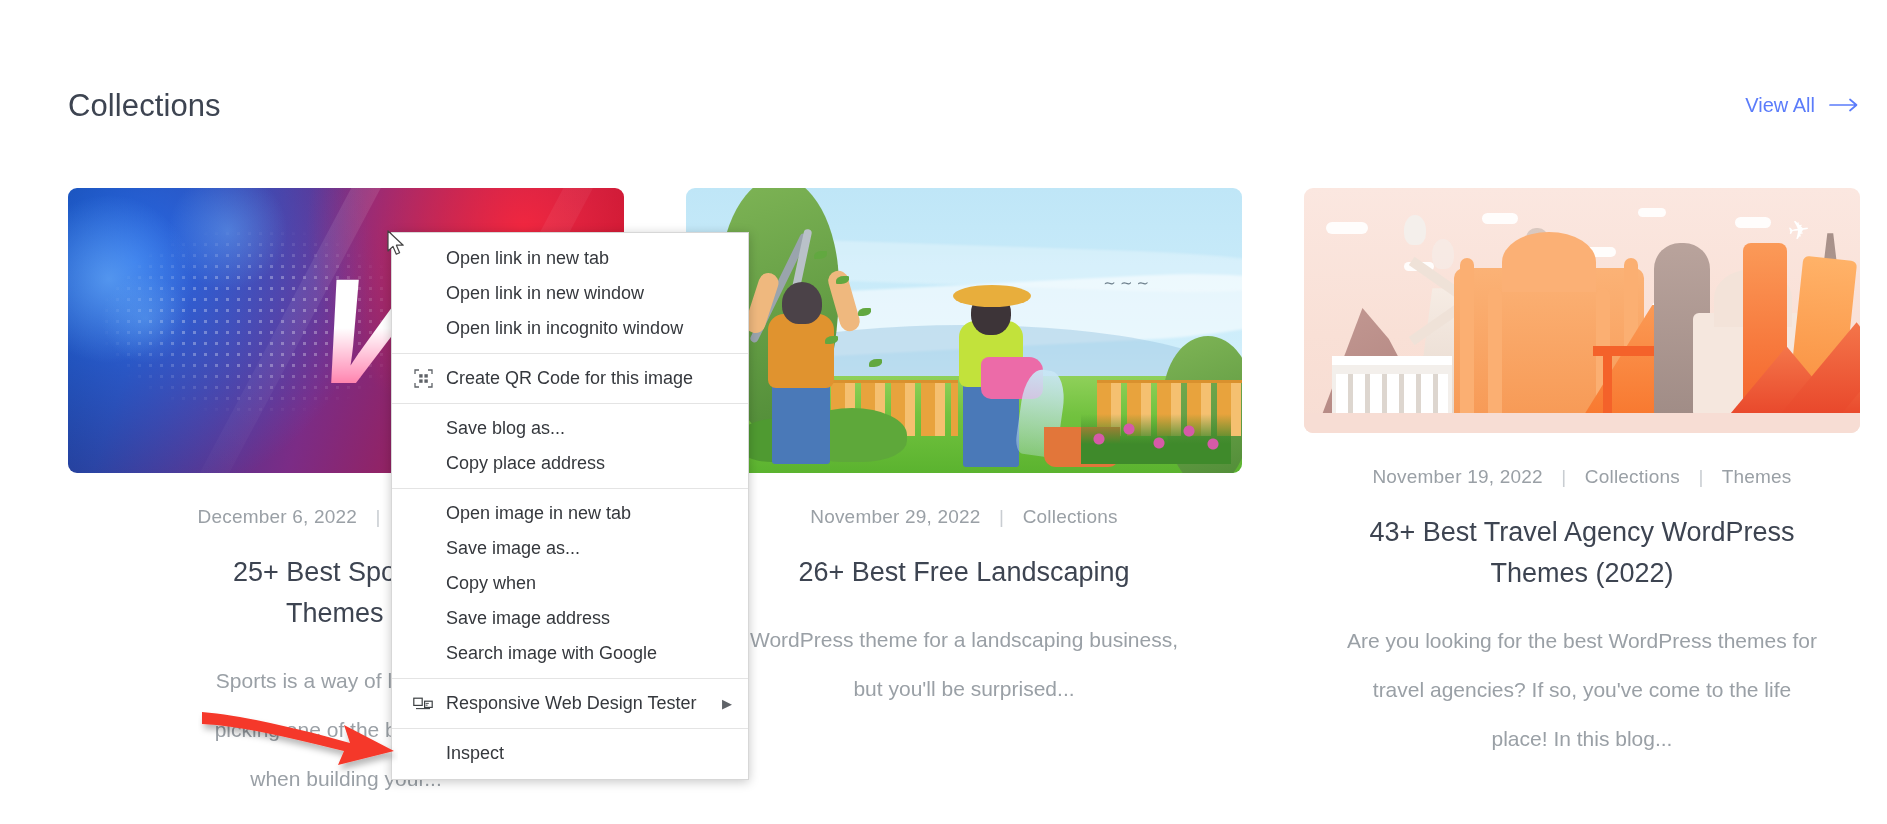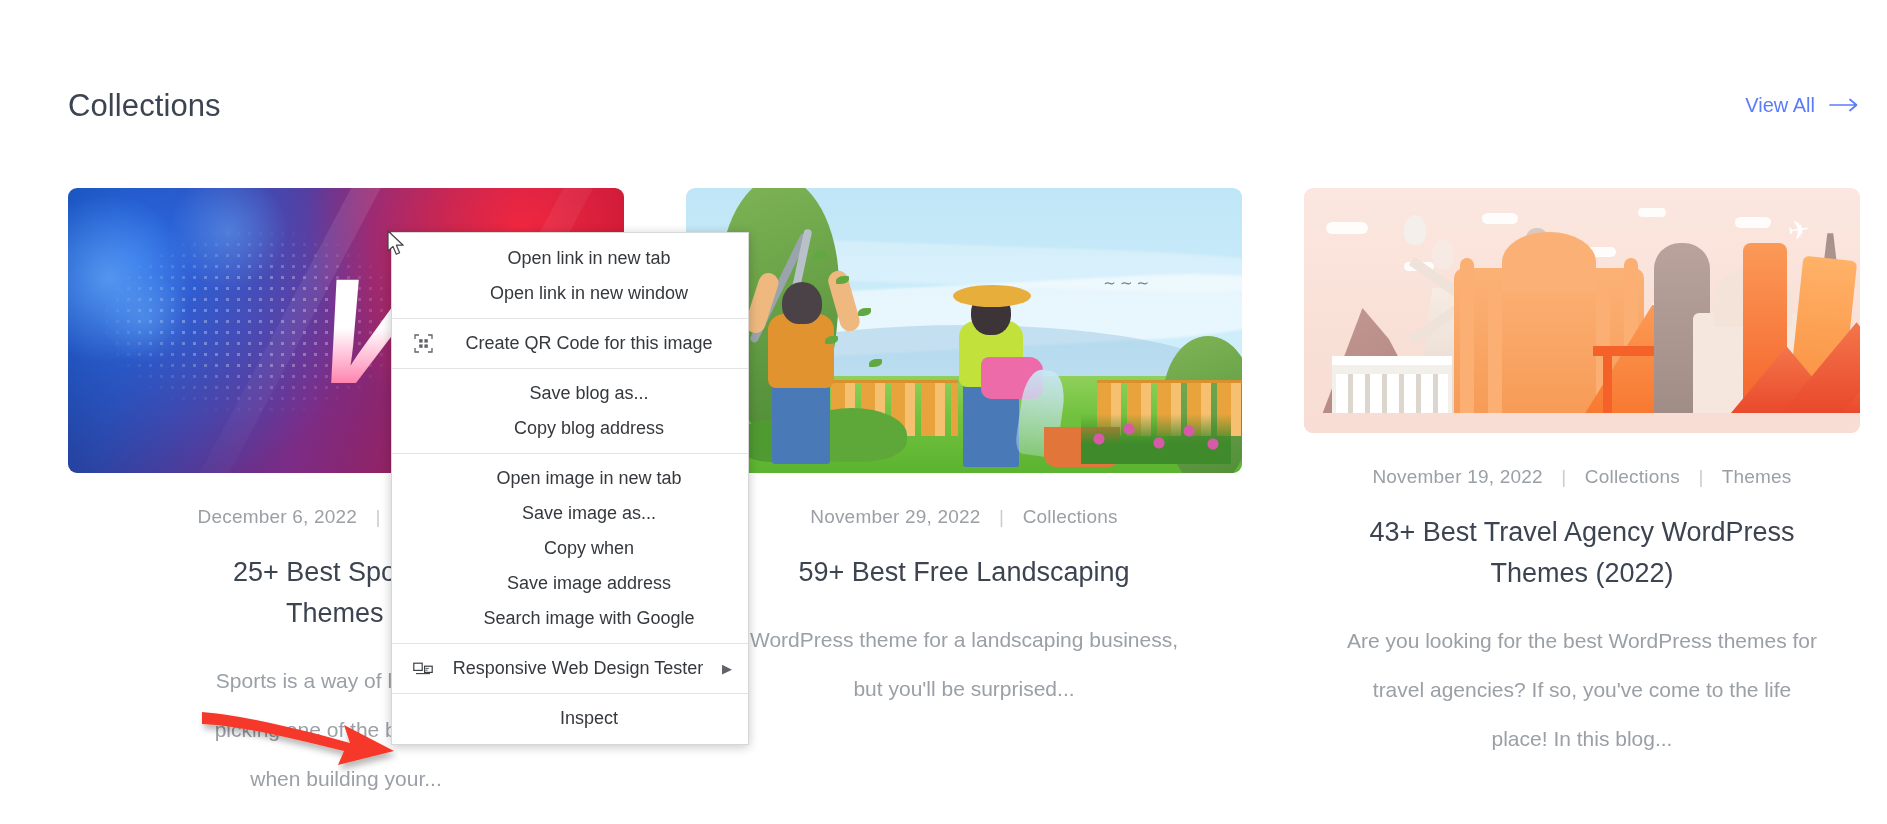--- a/index.html
+++ b/index.html
@@ -265,21 +265,21 @@
     padding: 0 16px 0 18px;
     cursor: pointer;
     white-space: nowrap;
   }
   .menu-item .mi-icon {
     width: 26px; min-width: 26px; height: 20px;
     display: flex; align-items: center; justify-content: center;
     margin-right: 10px;
     color: #5f6368;
   }
-  .menu-item .mi-label { flex: 1; text-align: center; }
+  .menu-item .mi-label { flex: 1; }
   .menu-item .mi-sub { color: #5f6368; font-size: 13px; margin-left: 12px; }
   .menu-sep { height: 1px; background: #e4e4e4; margin: 7px 0; }
 
   
   .cursor {
     position: absolute;
     left: 367px; top: 230px;
     z-index: 60;
     pointer-events: none;
   }
@@ -374,21 +374,21 @@
         <div class="leaf" style="left:33%;top:60%;"></div>
         <div class="pot"></div>
         <div class="flowerbed"></div>
       </div>
       <div class="card-meta">
         <span>November 29, 2022</span>
         <span class="sep">|</span>
         <span>Collections</span>
       </div>
       <div class="card-title">
-        <div>59+ Best Free Landscaping</div>
+        <div>26+ Best Free Landscaping</div>
       </div>
       <div class="card-excerpt">
         <div>WordPress theme for a landscaping business,</div>
         <div>but you'll be surprised...</div>
       </div>
     </div>
 
     <div class="card">
       <div class="card-thumb thumb-travel travel">
         <div class="cloud" style="left:4%;top:14%;width:42px;height:12px;"></div>
@@ -453,20 +453,24 @@
   <div class="context-menu">
 
     <div class="menu-item">
       <span class="mi-icon"></span>
       <span class="mi-label">Open link in new tab</span>
     </div>
     <div class="menu-item">
       <span class="mi-icon"></span>
       <span class="mi-label">Open link in new window</span>
     </div>
+    <div class="menu-item">
+      <span class="mi-icon"></span>
+      <span class="mi-label">Open link in incognito window</span>
+    </div>
 
     <div class="menu-sep"></div>
 
     <div class="menu-item">
       <span class="mi-icon">
         <svg width="19" height="19" viewBox="0 0 19 19" fill="none" stroke="#5f6368" stroke-width="1.3">
           <path d="M1 5V1h4M14 1h4v4M18 14v4h-4M5 18H1v-4"></path>
           <rect x="5.2" y="5.2" width="3.4" height="3.4" fill="#5f6368" stroke="none"></rect>
           <rect x="10.4" y="5.2" width="3.4" height="3.4" fill="#5f6368" stroke="none"></rect>
           <rect x="5.2" y="10.4" width="3.4" height="3.4" fill="#5f6368" stroke="none"></rect>
@@ -477,21 +481,21 @@
     </div>
 
     <div class="menu-sep"></div>
 
     <div class="menu-item">
       <span class="mi-icon"></span>
       <span class="mi-label">Save blog as...</span>
     </div>
     <div class="menu-item">
       <span class="mi-icon"></span>
-      <span class="mi-label">Copy blog address</span>
+      <span class="mi-label">Copy place address</span>
     </div>
 
     <div class="menu-sep"></div>
 
     <div class="menu-item">
       <span class="mi-icon"></span>
       <span class="mi-label">Open image in new tab</span>
     </div>
     <div class="menu-item">
       <span class="mi-icon"></span>

